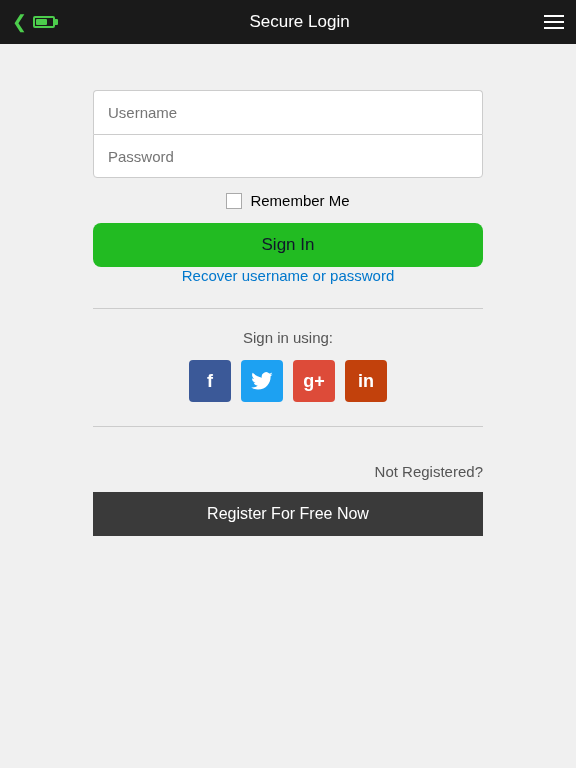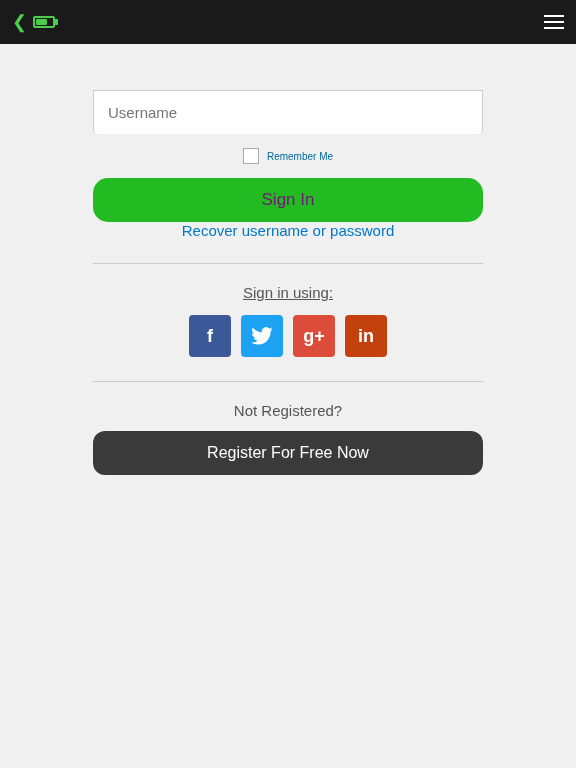--- a/index.html
+++ b/index.html
@@ -142,33 +142,33 @@
       width: 16px;
       height: 16px;
       border: 1px solid #aaaaaa;
       background: #ffffff;
       appearance: none;
       -webkit-appearance: none;
       cursor: pointer;
     }
 
     .remember-me-label {
-      font-size: 10px;
-      color: #0369a1;
+      font-size: 15px;
+      color: #000000;
       text-align: right;
     }
 
     
     .sign-in-btn {
       width: 100%;
       height: 44px;
       background-color: #22bb22;
       border: none;
-      border-radius: 15px;
-      color: #701a75;
+      border-radius: 8px;
+      color: #0f172a;
       font-size: 17px;
       font-weight: 500;
       cursor: pointer;
       margin-top: 14px;
     }
 
     
     .recover-link {
       color: #0077cc;
       font-size: 15px;
@@ -192,21 +192,20 @@
       align-items: center;
       margin-top: 20px;
       width: 100%;
       max-width: 390px;
     }
 
     .sign-in-using {
       font-size: 15px;
       color: #555555;
       margin-bottom: 14px;
-      text-decoration: underline;
     }
 
     .social-buttons {
       display: flex;
       gap: 10px;
     }
 
     .social-btn {
       width: 42px;
       height: 42px;
@@ -243,66 +242,68 @@
       max-width: 390px;
       height: 1px;
       background: #cccccc;
       margin-top: 24px;
     }
 
     
     .register-section {
       display: flex;
       flex-direction: column;
-      align-items: center;
-      margin-top: 20px;
+      align-items: flex-end;
+      margin-top: 36px;
       width: 100%;
       max-width: 390px;
     }
 
     .not-registered-text {
       font-size: 15px;
       color: #555555;
       margin-bottom: 12px;
     }
 
     .register-btn {
       width: 100%;
       height: 44px;
       background-color: #3a3a3a;
       border: none;
-      border-radius: 12px;
+      border-radius: 0;
       color: #ffffff;
       font-size: 16px;
       font-weight: 400;
       cursor: pointer;
     }
   </style>
 </head>
 <body>
 
 <div class="top-bar">
   <div class="top-bar-left">
     <span class="back-chevron">❮</span>
     <div class="battery-icon">
       <div class="battery-fill"></div>
     </div>
   </div>
+  <span class="top-bar-title">Secure Login</span>
   <div class="hamburger-icon">
     <span></span>
     <span></span>
     <span></span>
   </div>
 </div>
 
 <div class="content">
   <div class="form-container">
 
     <input class="input-field" type="text" placeholder="Username" style="">
 
+    <input class="input-field" type="password" placeholder="Password" style="">
 
     <div class="remember-me-row">
       <input class="remember-me-checkbox" type="checkbox" style="">
       <label class="remember-me-label">Remember Me</label>
     </div>
 
     <button class="sign-in-btn">Sign In</button>
 
     <a class="recover-link" href="#">Recover username or password</a>
   </div>

